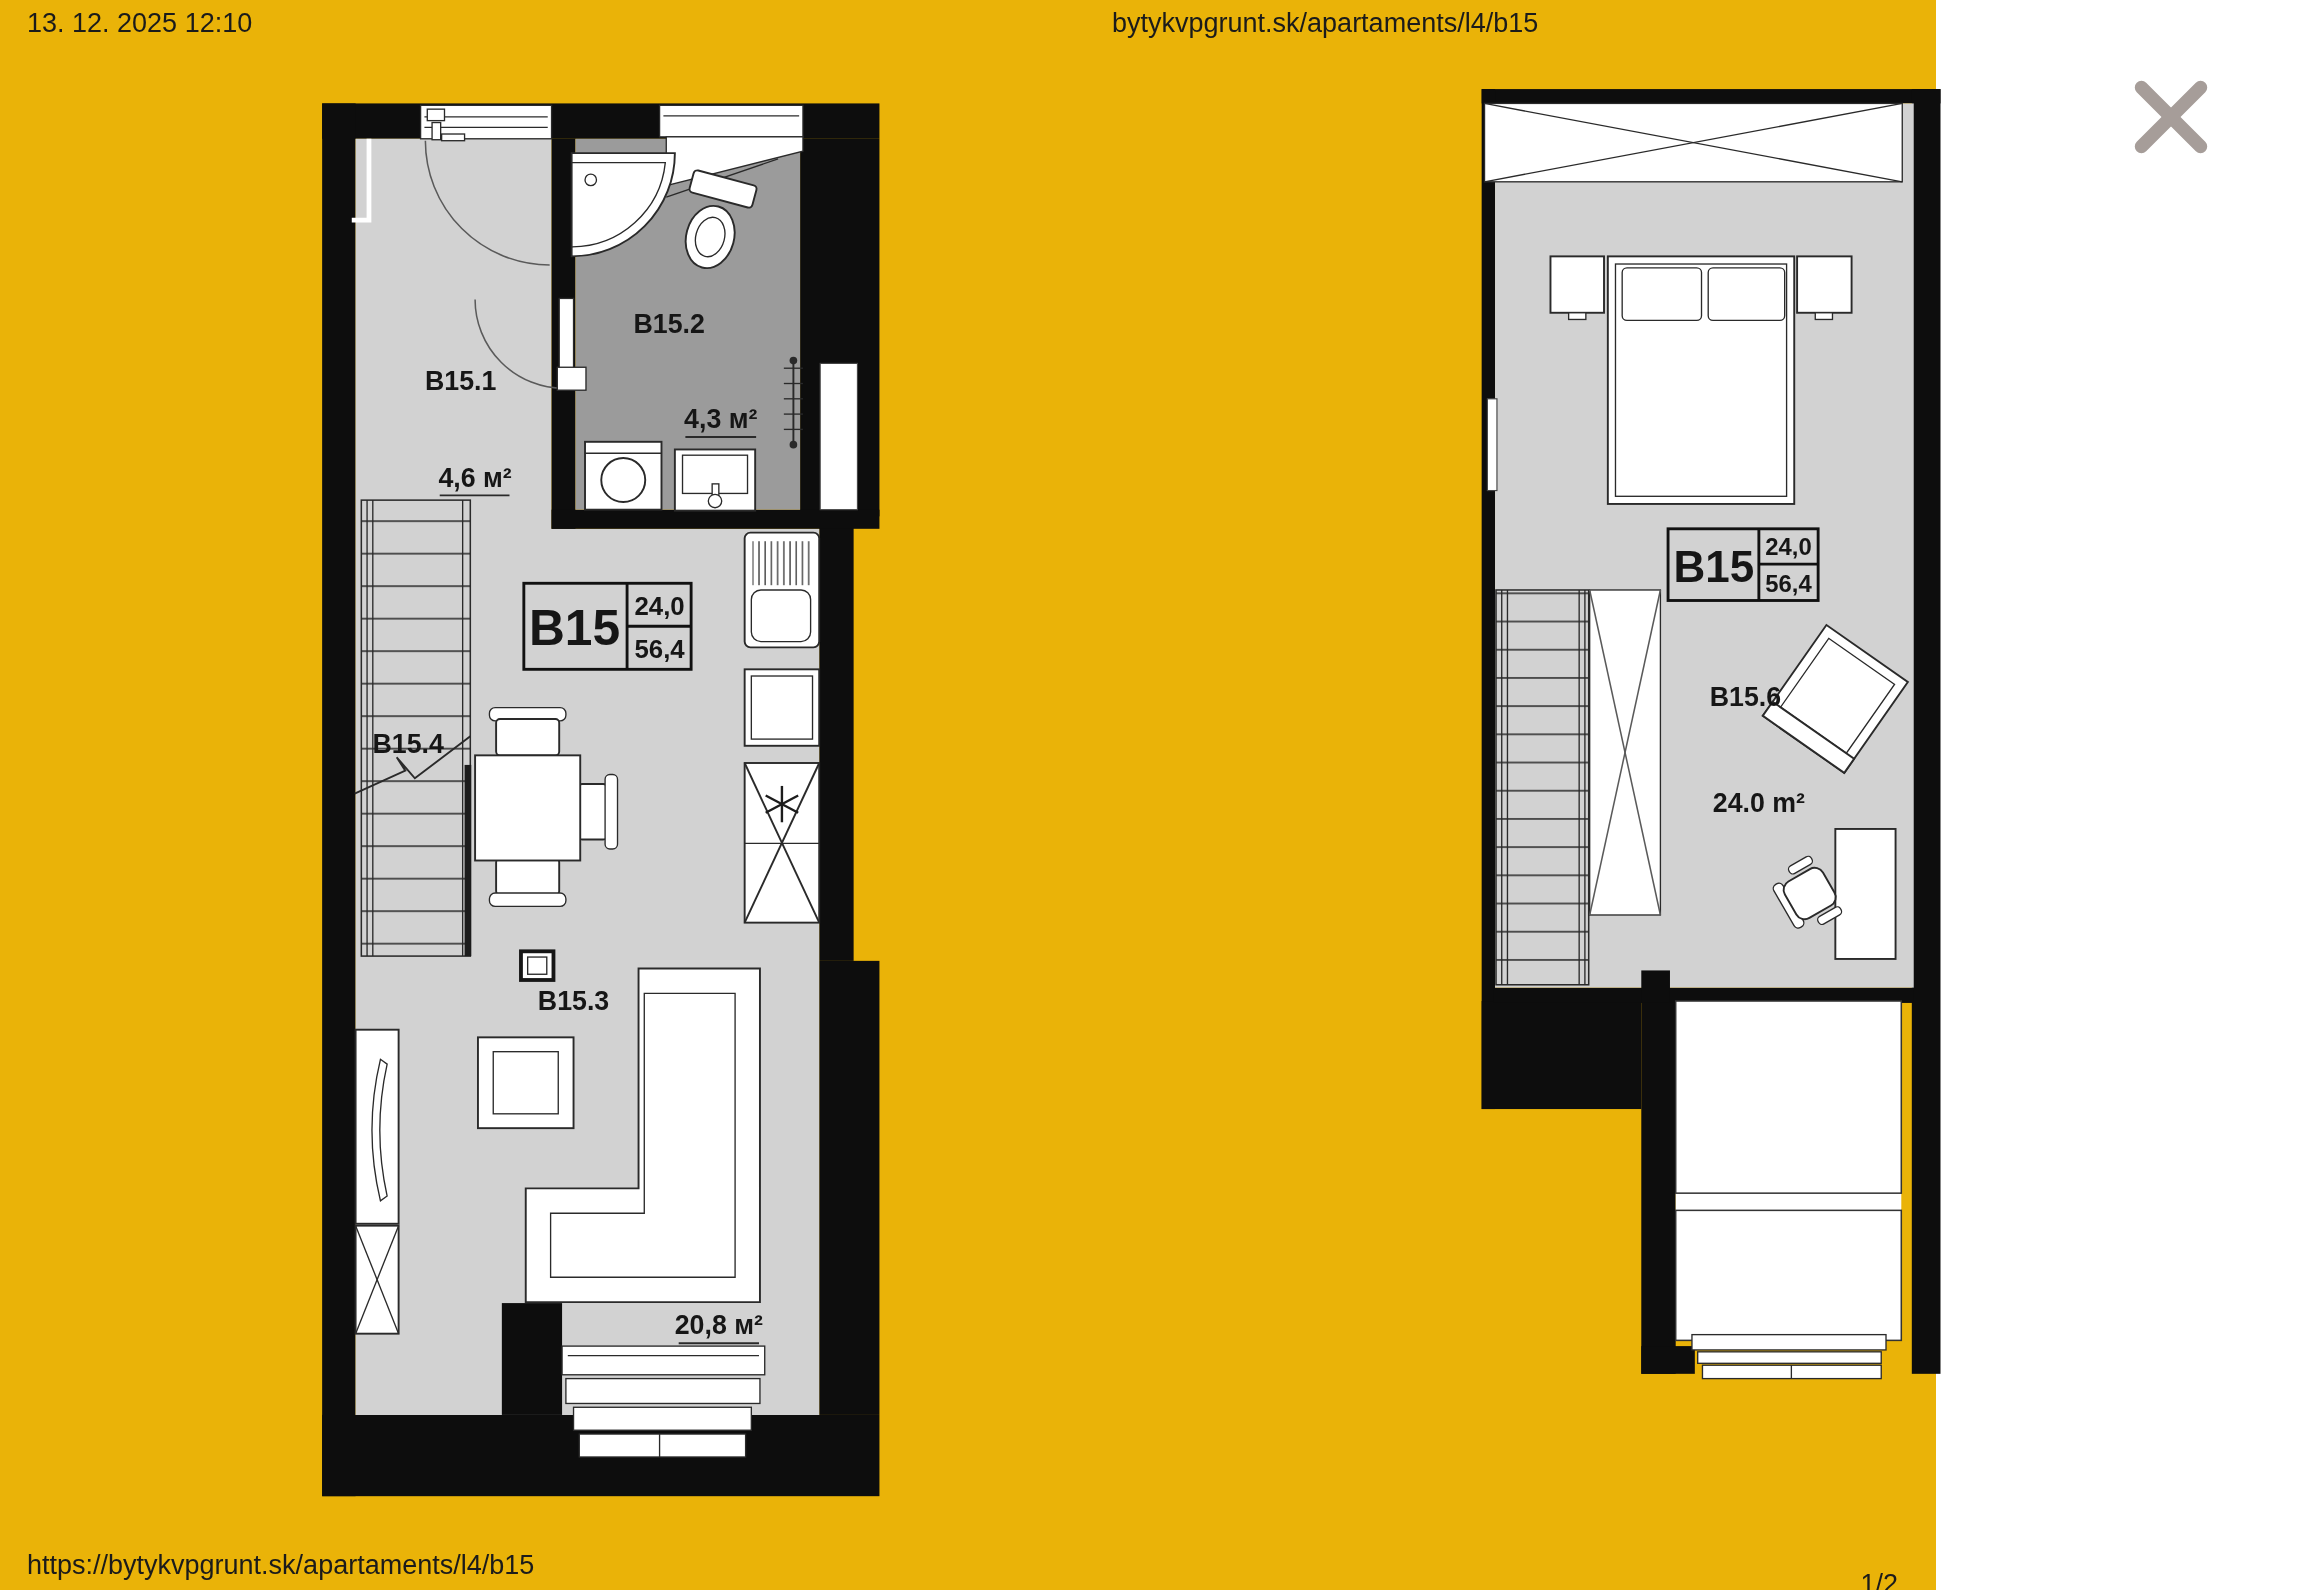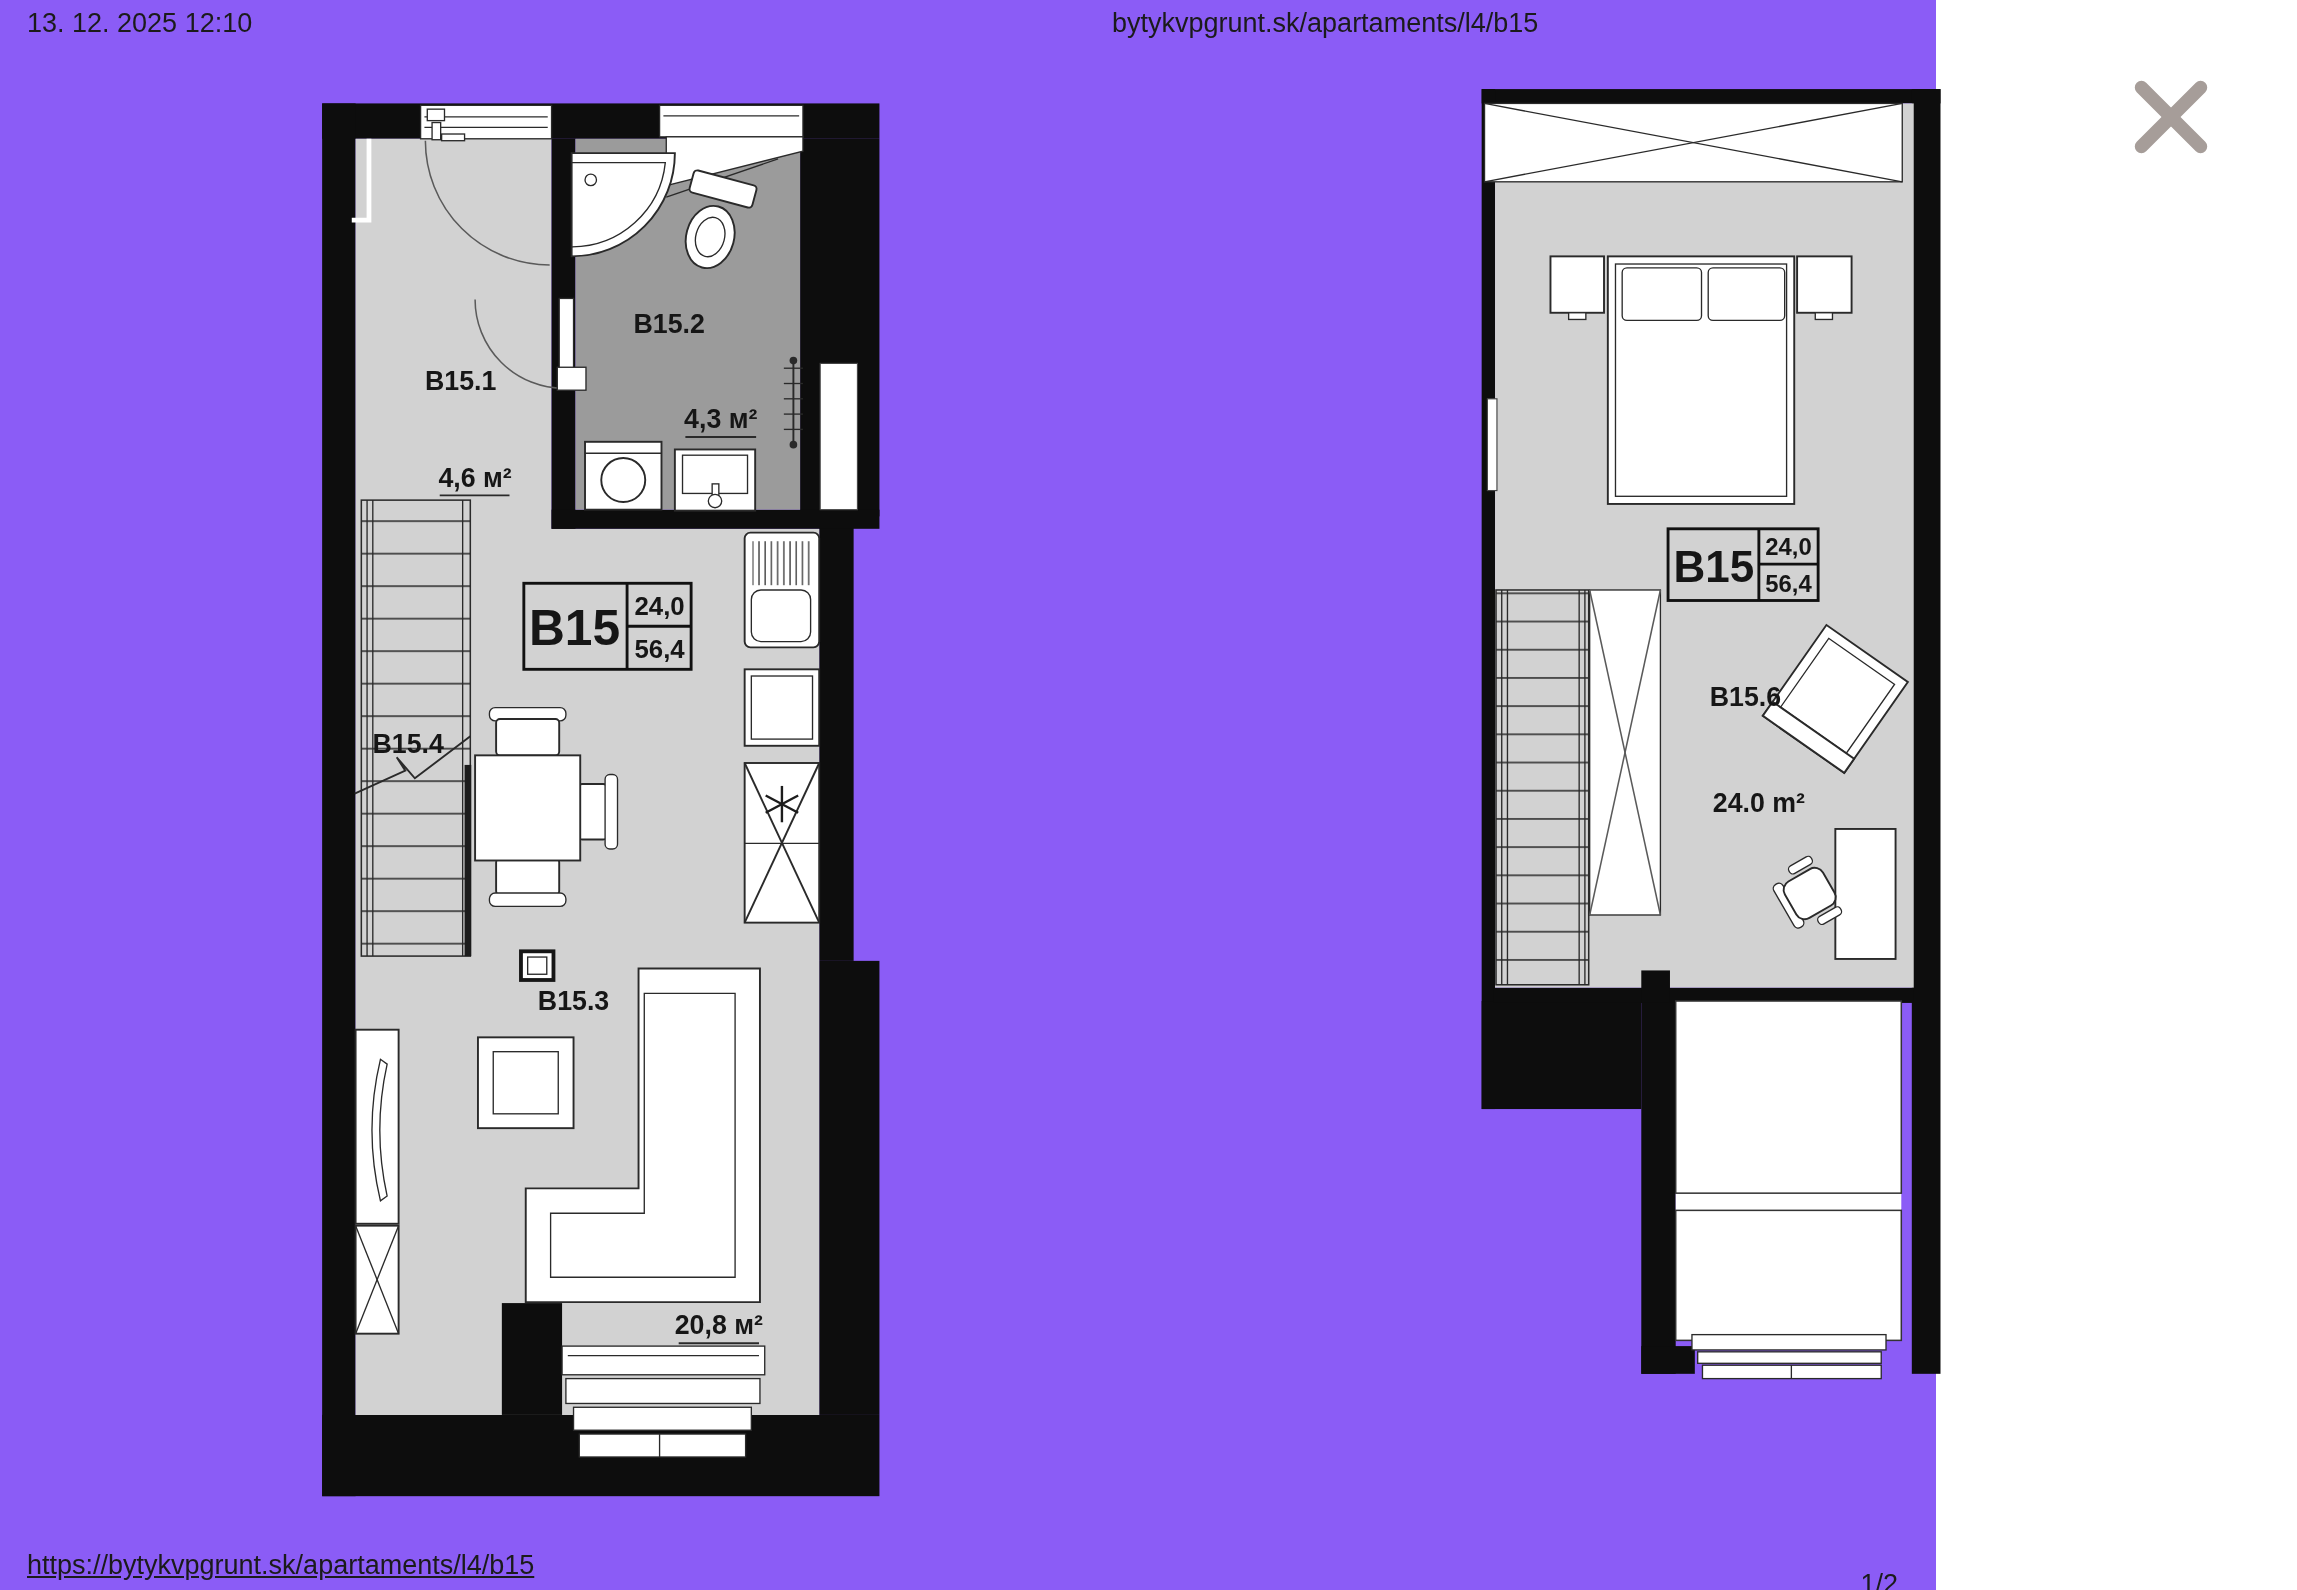--- a/index.html
+++ b/index.html
@@ -2,24 +2,24 @@
 <html style="--c-wall: #0d0d0d; --c-floor: #d2d2d2; --c-bath: #9b9b9b; --c-line: #2a2a2a; --c-close: #a69d99; --c-text: #1b1b1b;"><head>
 <meta charset="utf-8">
 <style>
   :root{
     --c-wall:#0d0d0d; --c-floor:#d2d2d2; --c-bath:#9b9b9b;
     --c-line:#2a2a2a; --c-close:#a69d99; --c-text:#1b1b1b;
   }
   *{margin:0;padding:0;box-sizing:border-box;}
   html,body{width:2298px;height:1591px;background:#ffffff;overflow:hidden;
     font-family:"Liberation Sans",sans-serif;color:var(--c-text);}
-  .page{position:relative;width:1936px;height:1591px;background:#8b5cf6;}
+  .page{position:relative;width:1936px;height:1591px;background:#eab308;}
   .hdr-date{position:absolute;left:27px;top:7.6px;font-size:27px;}
   .hdr-title{position:absolute;left:1112px;top:7.6px;width:411px;text-align:center;font-size:27px;}
-  .ftr-url{position:absolute;left:27px;top:1550px;font-size:27px;text-decoration:underline;}
+  .ftr-url{position:absolute;left:27px;top:1550px;font-size:27px;}
   .ftr-page{position:absolute;right:38px;top:1550px;font-size:27px;margin-top:19px;}
   .close-btn{position:absolute;left:2130px;top:76px;width:82px;height:82px;cursor:pointer;}
   .plan-svg{position:absolute;left:0;top:0;}
 
   
   .wall{fill:var(--c-wall);stroke:none;}
   .floor{fill:var(--c-floor);stroke:none;}
   .bath{fill:var(--c-bath);stroke:none;}
   .fw{fill:#ffffff;stroke:var(--c-line);stroke-width:2;}
   .fw1{fill:#ffffff;stroke:var(--c-line);stroke-width:1.4;}

